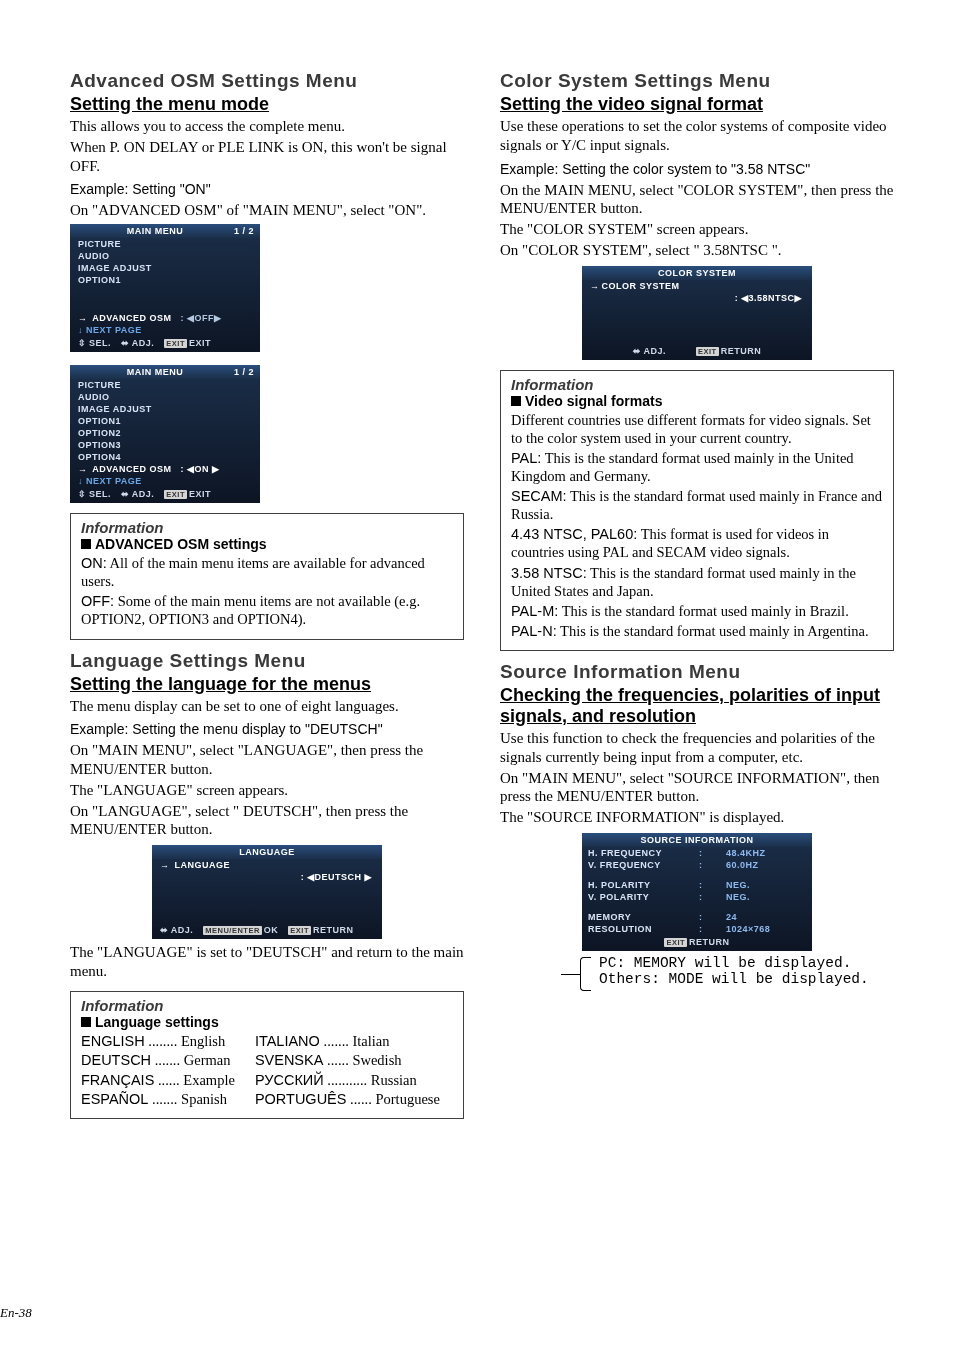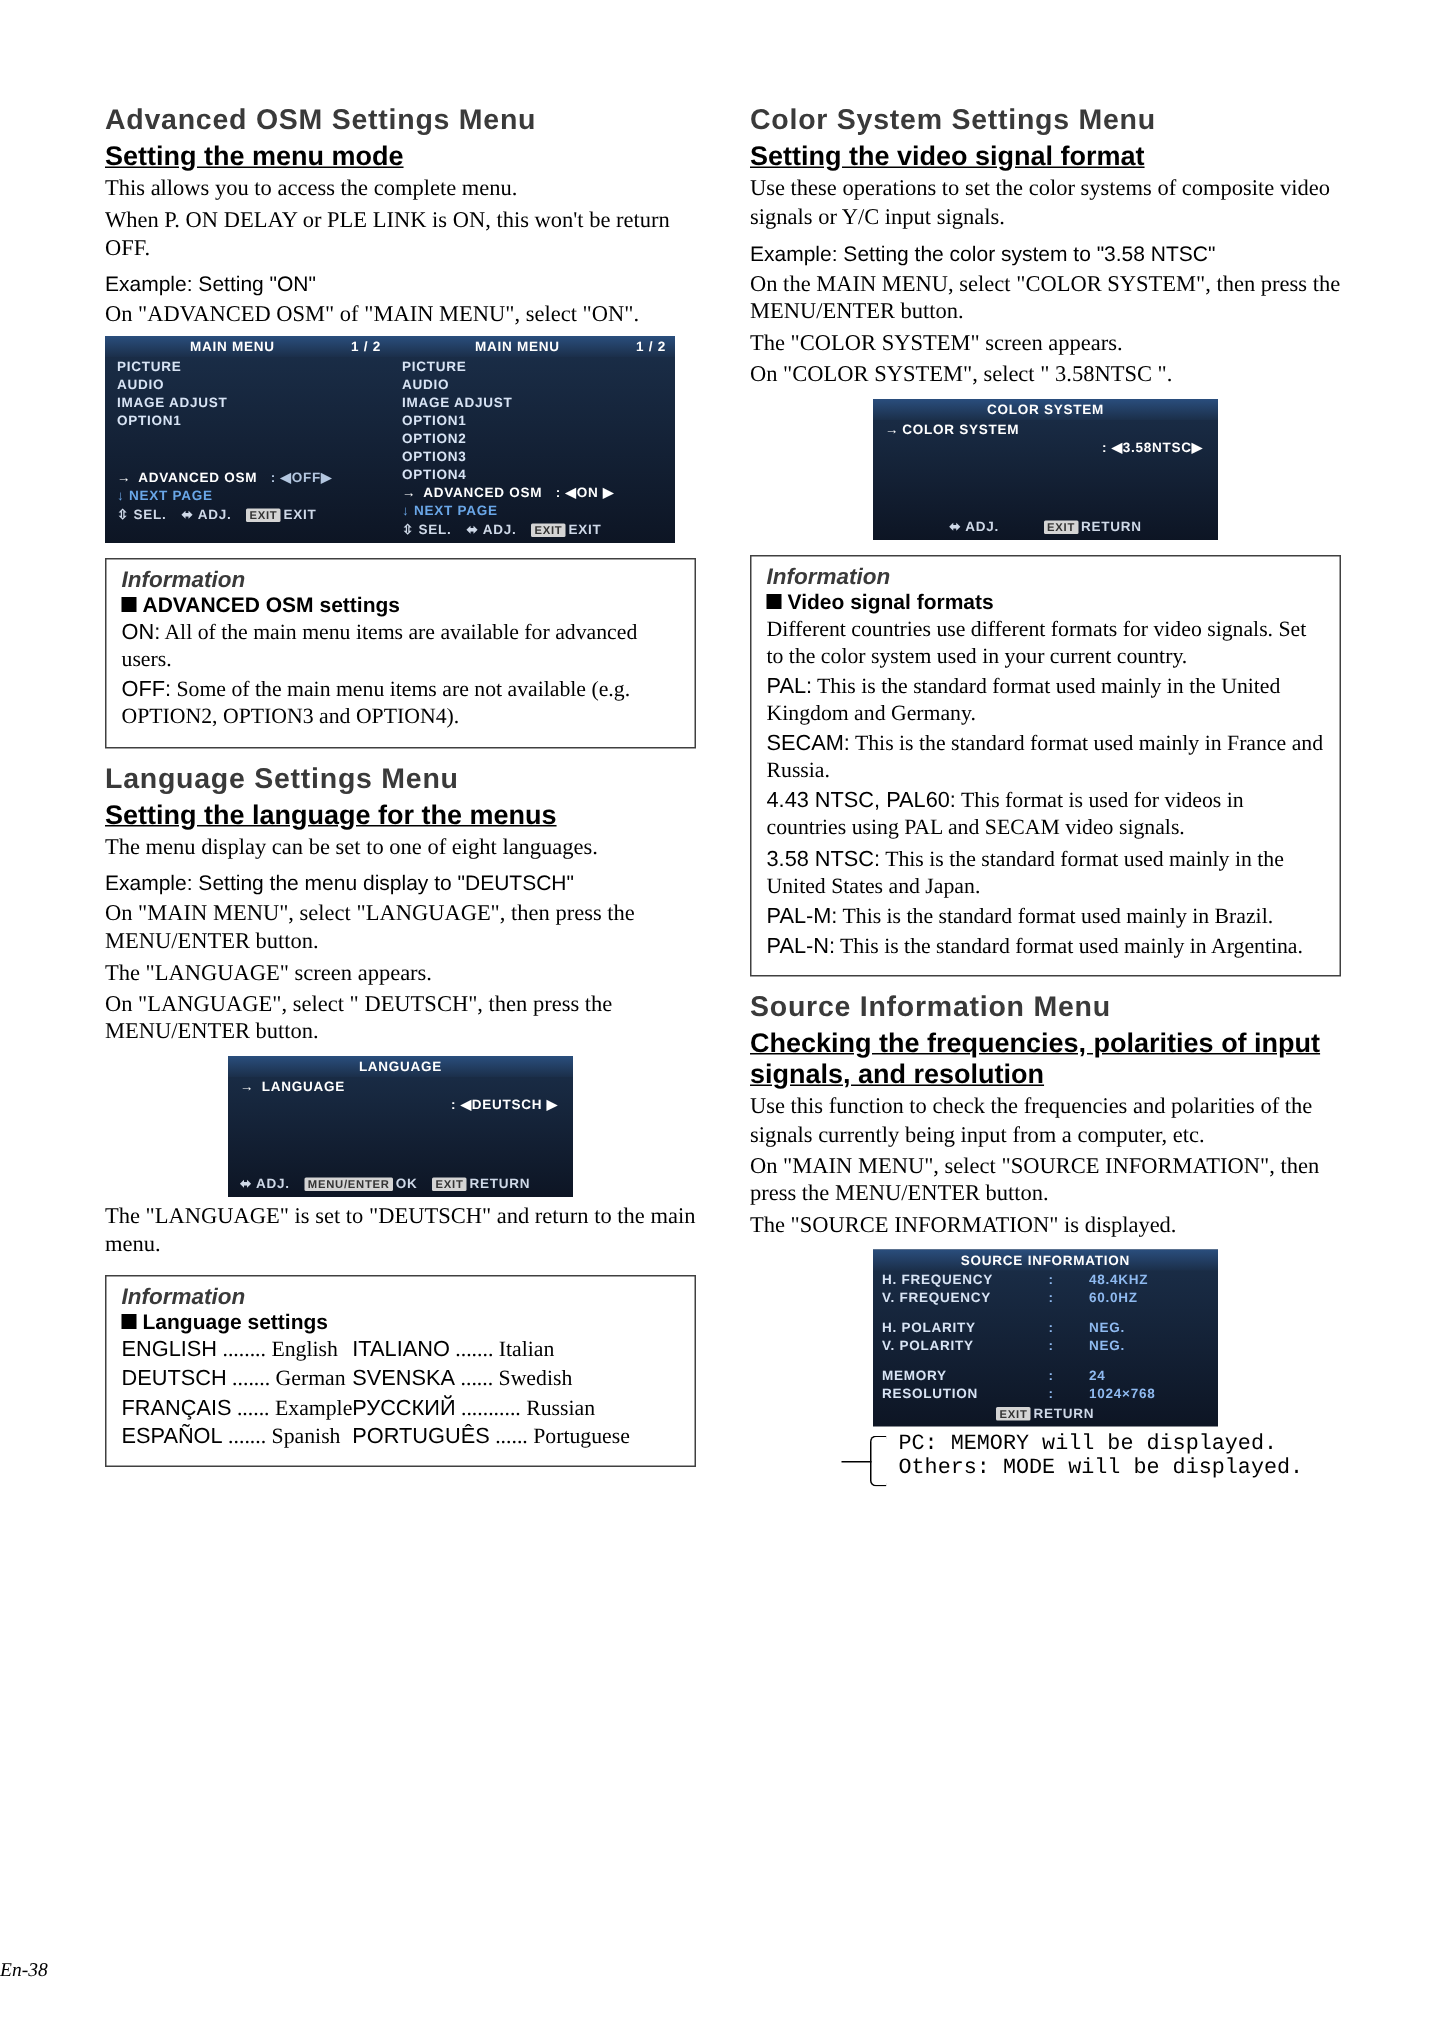--- a/index.html
+++ b/index.html
@@ -44,22 +44,23 @@
     line-height: 1.25;
     margin: 0 0 2px 0;
   }
   p.example {
     font-family: Arial, Helvetica, sans-serif;
     font-size: 14px;
     margin: 6px 0 4px 0;
   }
   .osd-row {
     display: flex;
-    gap: 0;
+    gap: 13px;
     margin: 4px 0 6px 0;
+    flex-direction: column;
   }
   .osd {
     background: linear-gradient(#1b2f4a, #0d1524);
     color: #d8e4f5;
     font-family: Arial, Helvetica, sans-serif;
     font-size: 9px;
     font-weight: 700;
     letter-spacing: 0.5px;
     width: 190px;
     box-sizing: border-box;
@@ -154,20 +155,21 @@
     font-size: 14.5px;
     line-height: 1.25;
     margin: 0 0 2px 0;
   }
   .info-body .leadin {
     font-family: Arial, Helvetica, sans-serif;
   }
 
   .lang-table {
     display: flex;
+    gap: 20px;
   }
   .lang-col p {
     margin: 0;
     font-size: 14.5px;
     line-height: 1.35;
   }
   .lang-col .ll {
     font-family: Arial, Helvetica, sans-serif;
   }
 
@@ -230,21 +232,21 @@
 <body>
 
 <div class="page">
   <div class="columns">
 
     <div class="col">
 
       <p class="heading1">Advanced OSM Settings Menu</p>
       <p class="heading2">Setting the menu mode</p>
       <p class="body">This allows you to access the complete menu.</p>
-      <p class="body">When P. ON DELAY or PLE LINK is ON, this won't be return OFF.</p>
+      <p class="body">When P. ON DELAY or PLE LINK is ON, this won't be signal OFF.</p>
       <p class="example">Example: Setting "ON"</p>
       <p class="body">On "ADVANCED OSM" of "MAIN MENU", select "ON".</p>
 
       <div class="osd-row">
 
         <div class="osd">
           <div class="titlebar">
             <span></span>
             <span class="tcenter">MAIN MENU</span>
             <span>1 / 2</span>

